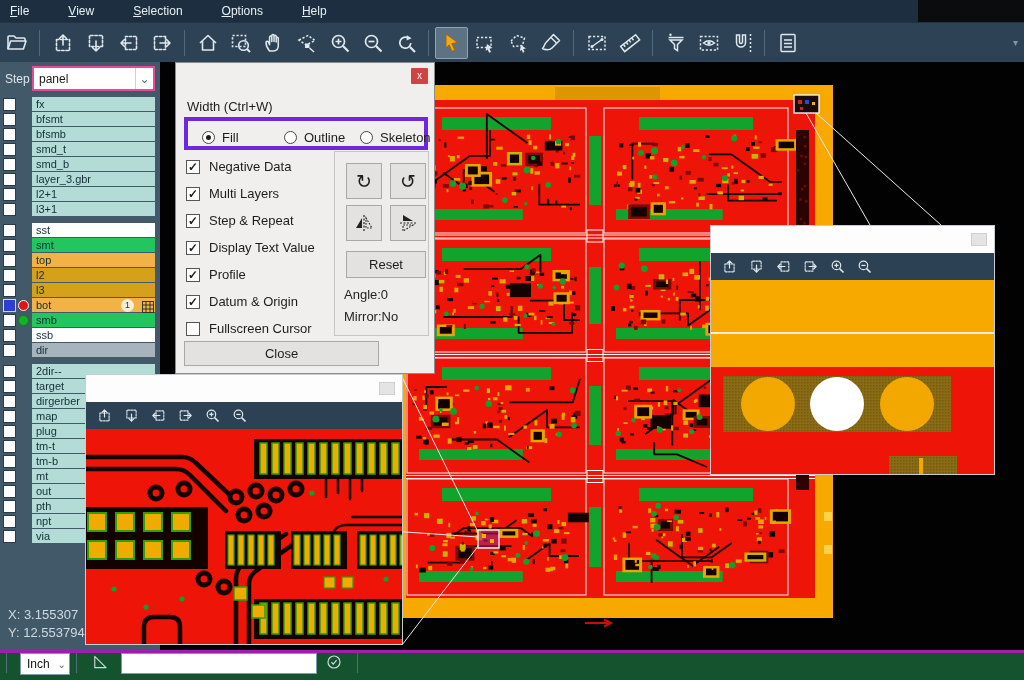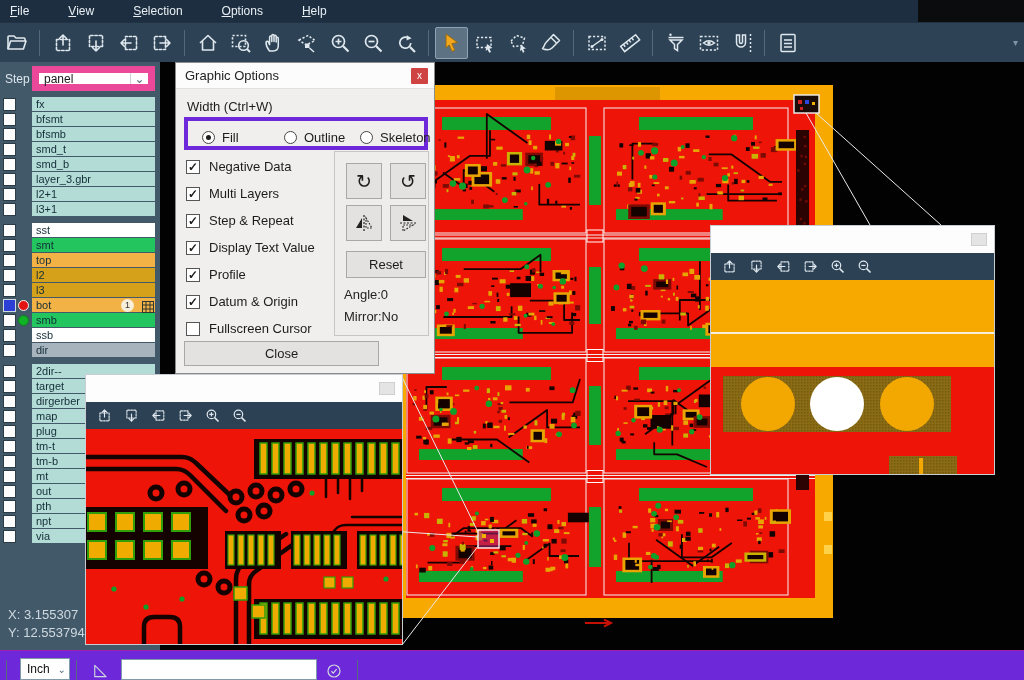--- a/index.html
+++ b/index.html
@@ -20,21 +20,21 @@
   .tbtn svg { width:24px; height:24px; }
   .tbtn.active { background:#5d7383; border:1px solid #8ea4b2; border-radius:2px; }
   .tsep { width:1px; height:26px; background:#51697e; margin:0 6px; flex:0 0 auto; }
   .toverflow { margin-left:auto; margin-right:6px; color:#7e93a4; font-size:10px; }
 
   
   .sidebar { position:absolute; left:0; top:62px; width:160px; height:588px; background:#42596a; }
   .steprow { position:absolute; left:0; top:0; width:160px; height:33px; display:flex; align-items:center; }
   .steplabel { color:#dde6ec; font-size:12px; margin-left:5px; }
   .stepselect { position:absolute; left:32px; top:4px; width:123px; height:25px; background:#fff;
-                border:7px solid #ec4899; display:flex; align-items:center; font-size:12px; color:#1a1a1a; }
+                border:2px solid #ec4899; display:flex; align-items:center; font-size:12px; color:#1a1a1a; }
   .stepselect .val { flex:1; padding-left:5px; }
   .stepselect .chev { width:18px; border-left:1px solid #c8d2d8; height:100%; display:flex; align-items:center; justify-content:center; color:#57707f; }
   .lrow { position:absolute; left:0; width:160px; height:15px; }
   .lrow .cb { position:absolute; left:3px; top:1px; width:13px; height:13px; background:#fdfdfd; border:1px solid #2c3c46; }
   .lrow .cb.sel { background:#2b3fd6; border:1px solid #cfd8de; }
   .lrow .dot { position:absolute; left:18px; top:2px; width:11px; height:11px; border-radius:50%; }
   .dot.red { background:#e31313; border:1.5px solid #f2f2f2; }
   .dot.green { background:#10b326; border:1.5px solid #0c7f1c; }
   .lrow .plate { position:absolute; left:32px; top:0; width:123px; height:14px; font-size:11px; color:#152e39;
                  padding-left:4px; line-height:14px; white-space:nowrap; overflow:hidden; }
@@ -73,22 +73,22 @@
 
   
   .zwin { position:absolute; border:1px solid #c8cdd1; background:#fff; }
   .ztitle { position:relative; width:100%; height:27px; background:#fdfdfd; }
   .zwbtn { position:absolute; right:7px; top:7px; width:16px; height:13px; background:#e4e4e4; border:1px solid #d0d0d0; }
   .ztools { width:100%; height:27px; background:#2c4154; display:flex; align-items:center; gap:10px; padding-left:10px; }
   .ztools svg { width:17px; height:17px; }
   .zcontent { position:relative; width:100%; overflow:hidden; }
 
   
-  .statusbar { position:absolute; left:0; top:650px; width:1024px; height:30px; background:#6d28d9;
-               border-top:1px solid #a21caf; display:flex; align-items:flex-end; }
+  .statusbar { position:absolute; left:0; top:650px; width:1024px; height:30px; background:#14532d;
+               border-top:3px solid #a21caf; display:flex; align-items:flex-start; }
   .ssep { width:1px; height:20px; background:#55masks6b7d; background:#556b7d; margin:0 6px; flex:0 0 auto; }
   .unitbox { width:50px; height:22px; background:#fff; border:1px solid #7f9aa8; display:flex; align-items:center;
              font-size:12px; color:#111; margin-left:7px; flex:0 0 auto; }
   .unitbox .val { flex:1; padding-left:6px; }
   .unitbox .chev { color:#57707f; padding-right:3px; font-size:10px; }
   .cornerico { margin:0 8px; flex:0 0 auto; }
   .cmdinput { width:196px; height:21px; border:1px solid #7f9aa8; background:#fff; font-size:12px; padding:0 4px;
               flex:0 0 auto; margin-left:4px; font-family:"Liberation Sans",sans-serif; }
   .runico { margin:0 8px 0 8px; flex:0 0 auto; }
   .smsg { color:#dfa13f; font-size:13px; white-space:nowrap; }
@@ -1558,23 +1558,20 @@
         <circle cx="57" cy="124" r="27" fill="#f2a800"></circle>
         <circle cx="126" cy="124" r="27" fill="#ffffff"></circle>
         <circle cx="196" cy="124" r="27" fill="#f2a800"></circle>
         <rect x="178" y="176" width="68" height="18" fill="url(#hatch)"></rect>
         <rect x="208" y="178" width="4" height="16" fill="#f2a800"></rect>
       </svg>
     </div>
   </div>
 
   <div class="dialog">
-    <div class="dtitle">
-      <span class="t">Graphic Options</span>
-    </div>
     <div class="dclose">x</div>
     <div class="dwidth">Width (Ctrl+W)</div>
     <div class="dgroup">
       <div class="radio" style="left:14px">
         <span class="rdot on"></span>
         <span>Fill</span>
       </div>
       <div class="radio" style="left:96px">
         <span class="rdot"></span>
         <span>Outline</span>

